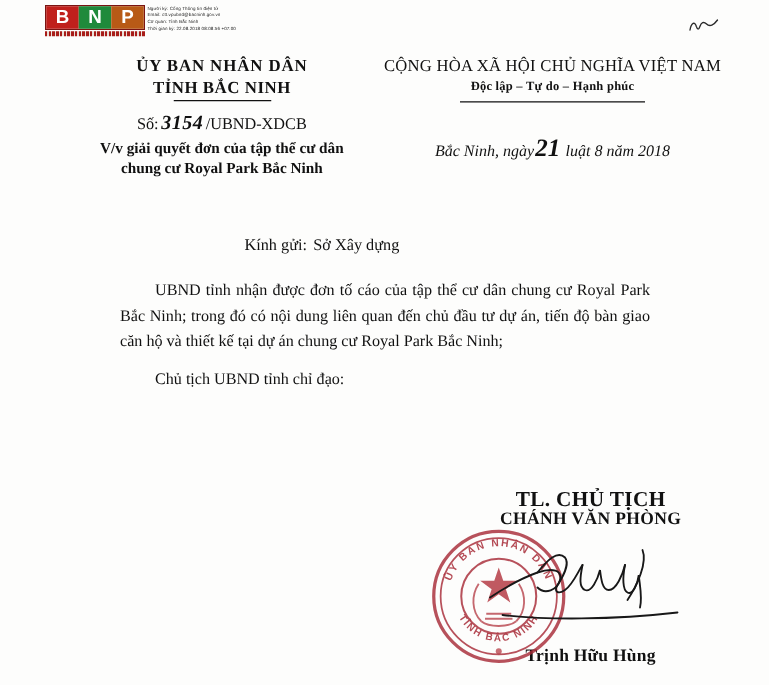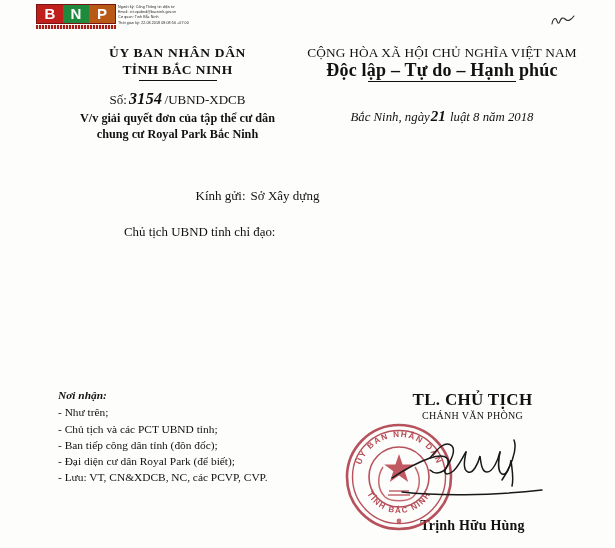--- a/index.html
+++ b/index.html
@@ -122,21 +122,21 @@
     background: #111;
     margin: 2px auto 0 auto;
   }
   .nation-line1 {
     font-size: 13.3px;
     font-weight: normal;
     letter-spacing: 0.2px;
     line-height: 17px;
   }
   .nation-line2 {
-    font-size: 18px;
+    font-size: 10px;
     font-weight: bold;
     letter-spacing: 0.2px;
     line-height: 18px;
   }
 
   
   .docnum {
     position: absolute;
     left: 60px;
     top: 90px;
@@ -171,21 +171,21 @@
     top: 108px;
     width: 300px;
     text-align: center;
     font-style: italic;
     font-size: 12.8px;
     white-space: nowrap;
   }
   .placedate .hand-date {
     font-style: italic;
     font-weight: 600;
-    font-size: 15px;
+    font-size: 20px;
     padding: 0 1px;
   }
 
   
   .kinhgui {
     position: absolute;
     left: 0;
     top: 188px;
     width: 515px;
     text-align: center;
@@ -238,22 +238,22 @@
     width: 205px;
     text-align: center;
   }
   .sign-role1 {
     font-size: 17px;
     font-weight: bold;
     letter-spacing: 0.3px;
     line-height: 16px;
   }
   .sign-role2 {
-    font-size: 10px;
-    font-weight: normal;
+    font-size: 14px;
+    font-weight: bold;
     letter-spacing: 0.3px;
     line-height: 16px;
   }
   .sign-name {
     position: absolute;
     left: 0;
     top: 126px;
     width: 205px;
     text-align: center;
     font-size: 14px;
@@ -332,33 +332,24 @@
     <span>8</span>
     <span>năm</span>
     <span>2018</span>
   </div>
 
   <div class="kinhgui">
     <span class="lbl">Kính gửi:</span><span class="who">Sở Xây dựng</span>
   </div>
 
   <div class="body">
+    <p>UBND tỉnh nhận được đơn tố cáo của tập thể cư dân chung cư Royal Park Bắc Ninh; trong đó có nội dung liên quan đến chủ đầu tư dự án, tiến độ bàn giao căn hộ và thiết kế tại dự án chung cư Royal Park Bắc Ninh;</p>
     <p>Chủ tịch UBND tỉnh chỉ đạo:</p>
   </div>
 
-  <div class="noinhan">
-    <div class="title">Nơi nhận:</div>
-    <ul>
-      <li>- Như trên;</li>
-      <li>- Chủ tịch và các PCT UBND tỉnh;</li>
-      <li>- Ban tiếp công dân tỉnh (đôn đốc);</li>
-      <li>- Đại diện cư dân Royal Park (để biết);</li>
-      <li>- Lưu: VT, CN&amp;XDCB, NC, các PCVP, CVP.</li>
-    </ul>
-  </div>
 
   <div class="signblock">
     <div class="sign-role1">TL. CHỦ TỊCH</div>
     <div class="sign-role2">CHÁNH VĂN PHÒNG</div>
     <div class="sign-name">Trịnh Hữu Hùng</div>
   </div>
 
   <svg class="seal" viewBox="0 0 112 112">
     <g opacity="0.82" fill="none" stroke="#a82c38" stroke-width="2.6">
       <circle cx="56" cy="56" r="52"></circle>

